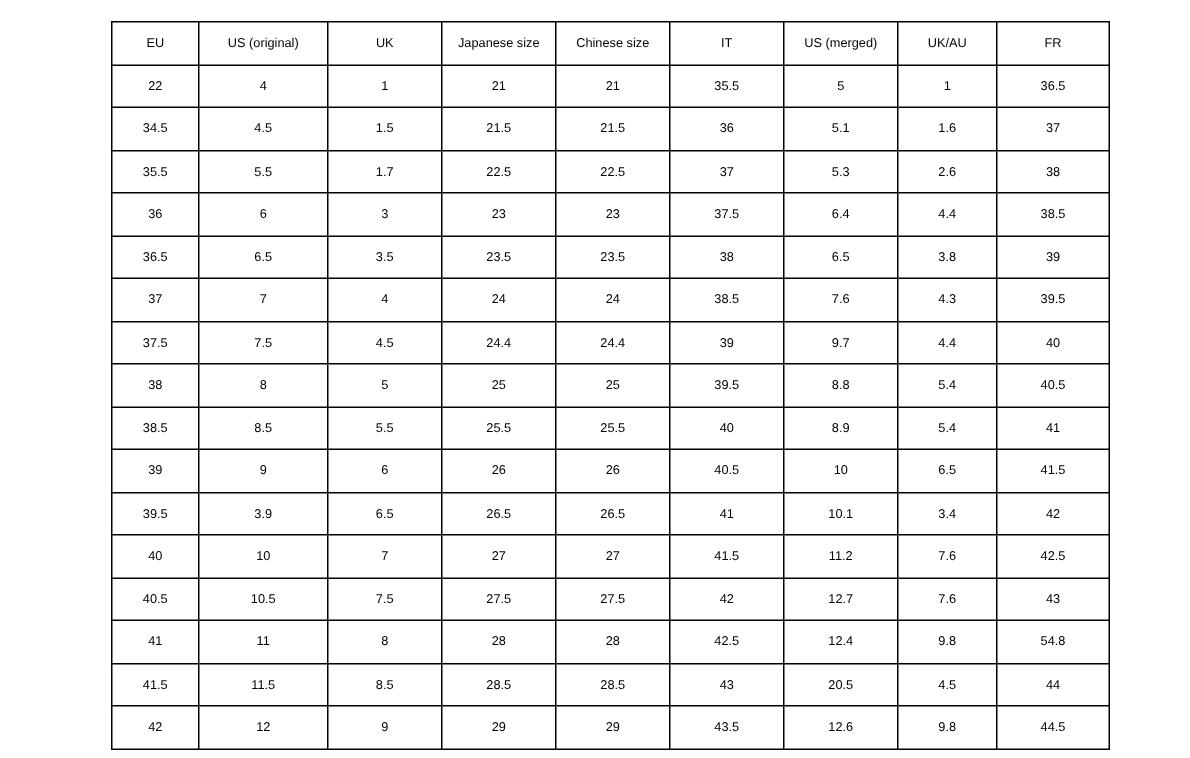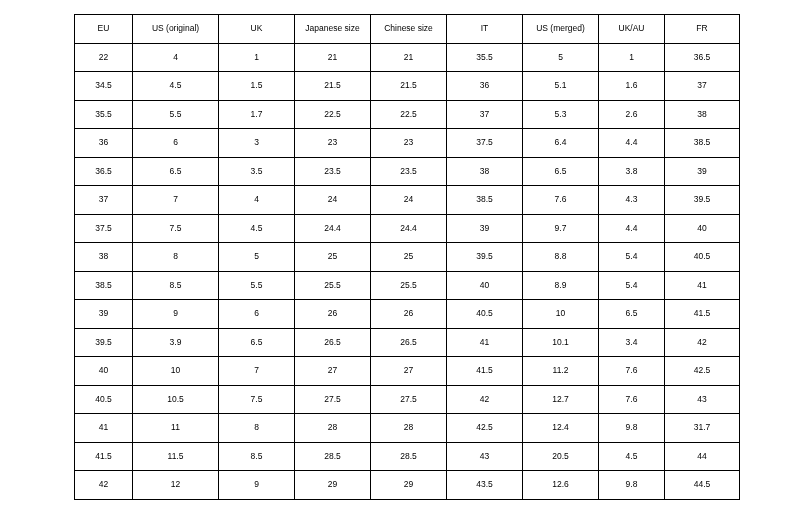--- a/index.html
+++ b/index.html
@@ -233,21 +233,21 @@
           </tr>
           <tr>
             <td>41</td>
             <td>11</td>
             <td>8</td>
             <td>28</td>
             <td>28</td>
             <td>42.5</td>
             <td>12.4</td>
             <td>9.8</td>
-            <td>31.7</td>
+            <td>54.8</td>
           </tr>
           <tr>
             <td>41.5</td>
             <td>11.5</td>
             <td>8.5</td>
             <td>28.5</td>
             <td>28.5</td>
             <td>43</td>
             <td>20.5</td>
             <td>4.5</td>

